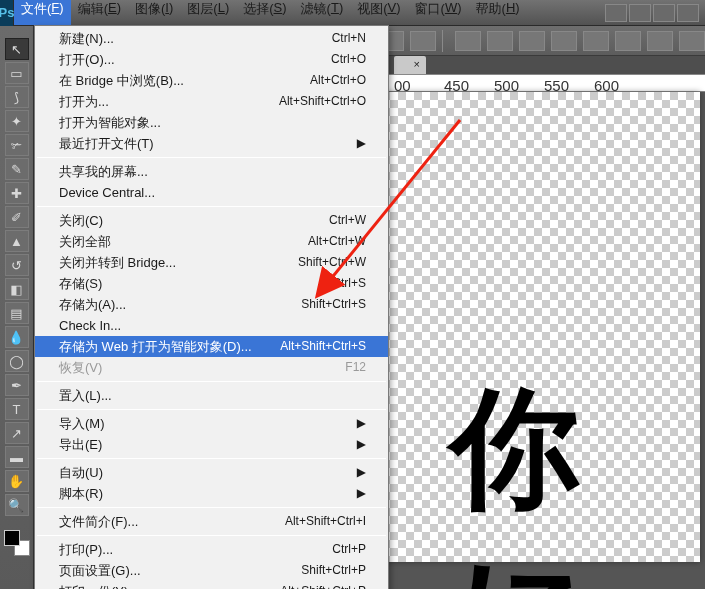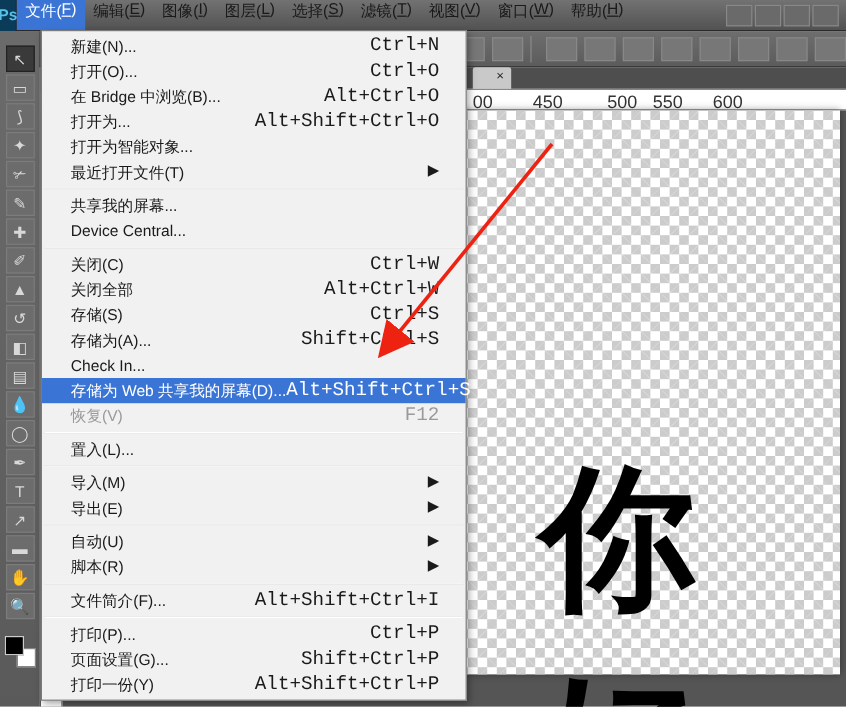--- a/index.html
+++ b/index.html
@@ -48,21 +48,21 @@
   box-shadow: 0 0 6px rgba(0,0,0,.4);
 }
 .canvas-text { position: absolute; left: 380px; top: 270px; font-size: 130px; font-weight: 900; color: #000; letter-spacing: 6px; font-family: "SimHei", "Microsoft YaHei", sans-serif; }
 
 .dropdown { position: absolute; top: 25px; left: 34px; width: 355px; background: #f1f1f1; border: 1px solid #7a7a7a; box-shadow: 2px 3px 6px rgba(0,0,0,.35); z-index: 10; font-size: 13px; padding: 2px 0; }
 .dd-item { display: flex; justify-content: space-between; padding: 2px 22px 2px 24px; color: #1a1a1a; white-space: nowrap; line-height: 17px; cursor: default; }
 .dd-item.disabled { color: #9a9a9a; }
 .dd-item.highlight { background: #3a75d6; color: #fff; }
 .dd-item .sub-arrow { margin-left: 8px; }
 .dd-sep { height: 1px; margin: 3px 2px; background: #bcbcbc; border-bottom: 1px solid #fff; }
-.dd-shortcut { font-family: Liberation Mono, monospace; font-size: 16px; }
+.dd-shortcut { font-family: Liberation Sans, sans-serif; font-size: 12px; }
 
 .arrow-annot { position: absolute; z-index: 20; pointer-events: none; }
 </style>
 </head>
 <body>
 
 <div class="topbar">
   <div class="ps-logo">Ps</div>
   <div class="menubar" id="menubar">
       <div class="menu-item open">文件(<span class="menu-u">F</span>)</div>
@@ -135,21 +135,21 @@
     <div class="sep"></div>
     <div class="swatch-wrap">
       <div class="sw-fg"></div>
       <div class="sw-bg"></div>
     </div>
   </div>
 
 <div class="ruler-h" id="rulerh">
     <span class="tick" style="left: 360px;">00</span>
     <span class="tick" style="left: 410px;">450</span>
-    <span class="tick" style="left: 472px;">500</span>
+    <span class="tick" style="left: 460px;">500</span>
     <span class="tick" style="left: 510px;">550</span>
     <span class="tick" style="left: 560px;">600</span>
   </div>
 <div class="ruler-v"></div>
 
 <div class="canvas-back"></div>
 <div class="canvas">
   <div class="canvas-text">你好</div>
 </div>
 
@@ -190,33 +190,37 @@
     <div class="dd-sep"></div>
     <div class="dd-item">
       <span>关闭(C)</span>
       <span class="dd-shortcut">Ctrl+W</span>
     </div>
     <div class="dd-item">
       <span>关闭全部</span>
       <span class="dd-shortcut">Alt+Ctrl+W</span>
     </div>
     <div class="dd-item">
+      <span>关闭并转到 Bridge...</span>
+      <span class="dd-shortcut">Shift+Ctrl+W</span>
+    </div>
+    <div class="dd-item">
       <span>存储(S)</span>
       <span class="dd-shortcut">Ctrl+S</span>
     </div>
     <div class="dd-item">
       <span>存储为(A)...</span>
       <span class="dd-shortcut">Shift+Ctrl+S</span>
     </div>
     <div class="dd-item">
       <span>Check In...</span>
       <span class="dd-shortcut"></span>
     </div>
     <div class="dd-item highlight">
-      <span>存储为 Web 共享我的屏幕(D)...</span>
+      <span>存储为 Web 打开为智能对象(D)...</span>
       <span class="dd-shortcut">Alt+Shift+Ctrl+S</span>
     </div>
     <div class="dd-item disabled">
       <span>恢复(V)</span>
       <span class="dd-shortcut">F12</span>
     </div>
     <div class="dd-sep"></div>
     <div class="dd-item">
       <span>置入(L)...</span>
       <span class="dd-shortcut"></span>

